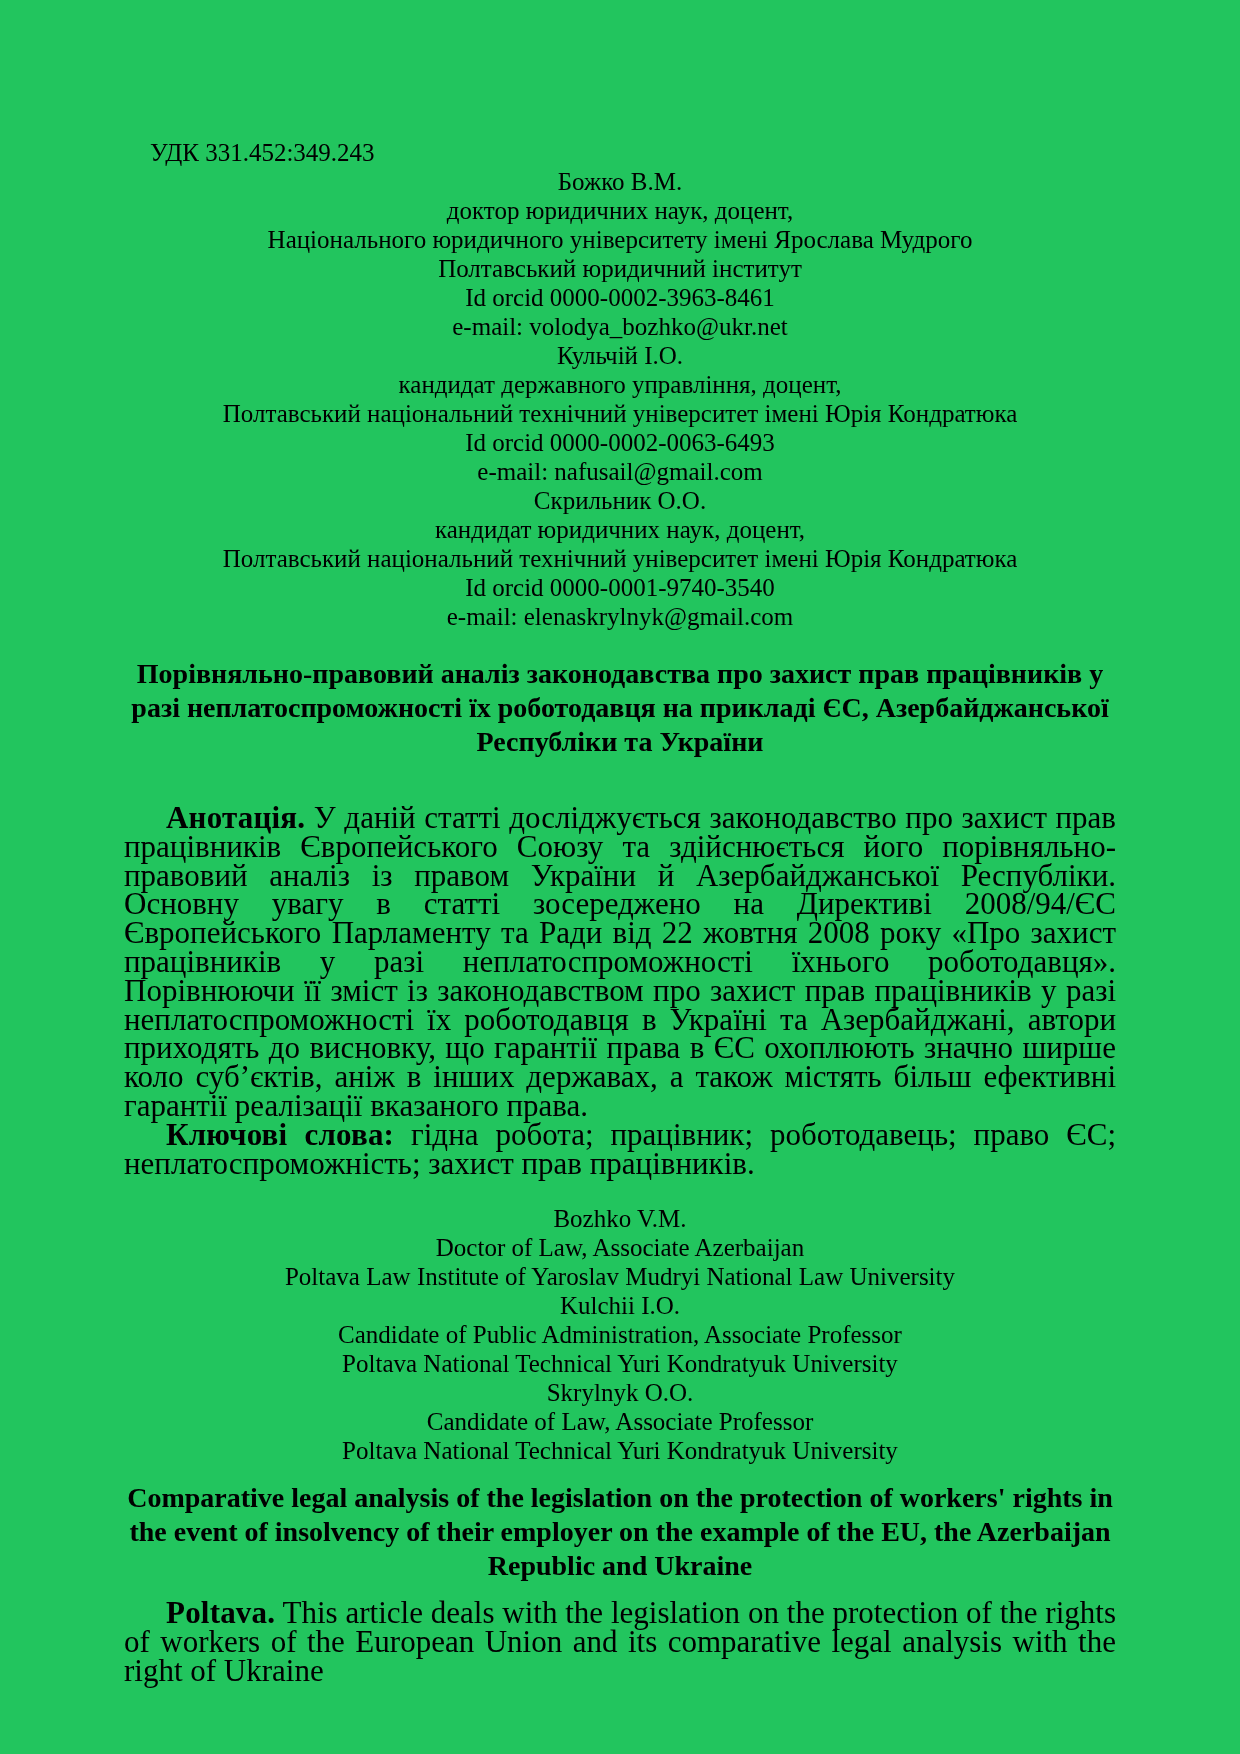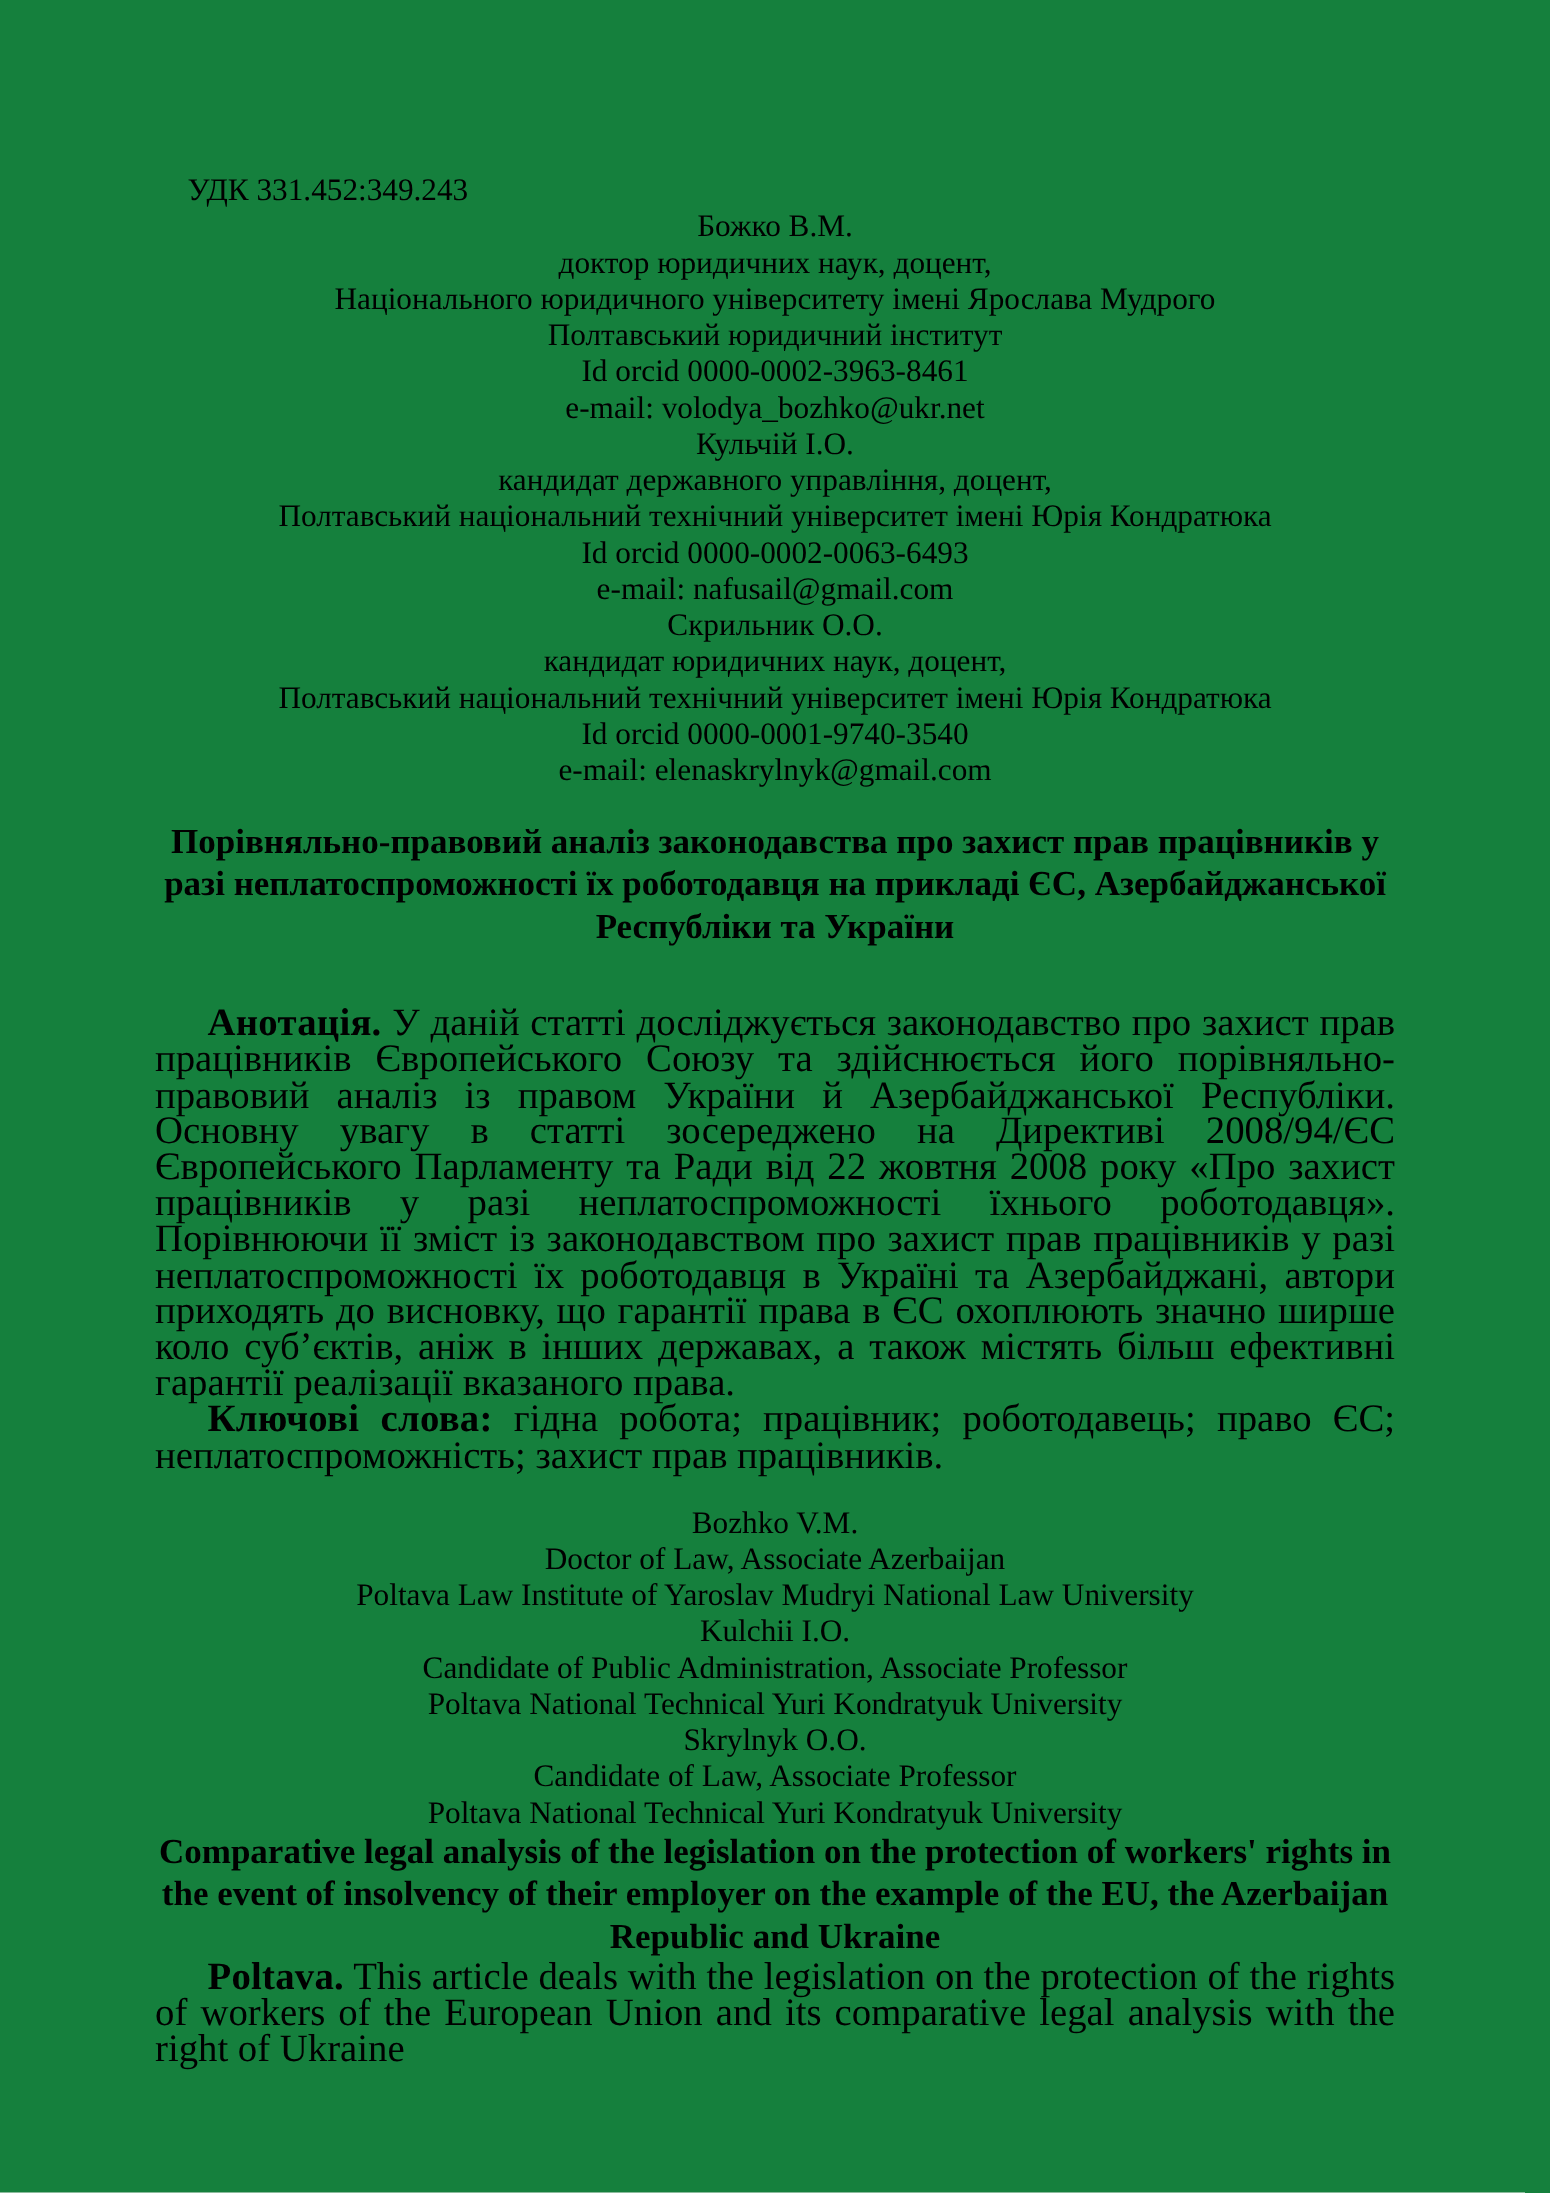--- a/index.html
+++ b/index.html
@@ -5,21 +5,21 @@
   html, body {
     margin: 0;
     padding: 0;
     background: #e9e9e9;
   }
   .page {
     position: relative;
     width: 1240px;
     height: 1754px;
     margin: 0 auto;
-    background: #15803d;
+    background: #22c55e;
     color: #000000;
     font-family: "Liberation Serif", "DejaVu Serif", serif;
     overflow: hidden;
   }
   .content {
     position: absolute;
     left: 124px;
     top: 138px;
     width: 992px;
   }
@@ -41,21 +41,21 @@
     line-height: 34px;
     text-align: center;
     margin: 26px auto 45px auto;
     max-width: 985px;
   }
   .title-en {
     font-weight: bold;
     font-size: 28px;
     line-height: 34px;
     text-align: center;
-    margin: 0 auto;
+    margin: 16px auto;
     max-width: 1000px;
   }
   p.body {
     font-size: 31px;
     line-height: 28.8px;
     text-align: justify;
     text-indent: 42px;
     margin: 0;
   }
   p.body b.lead {

